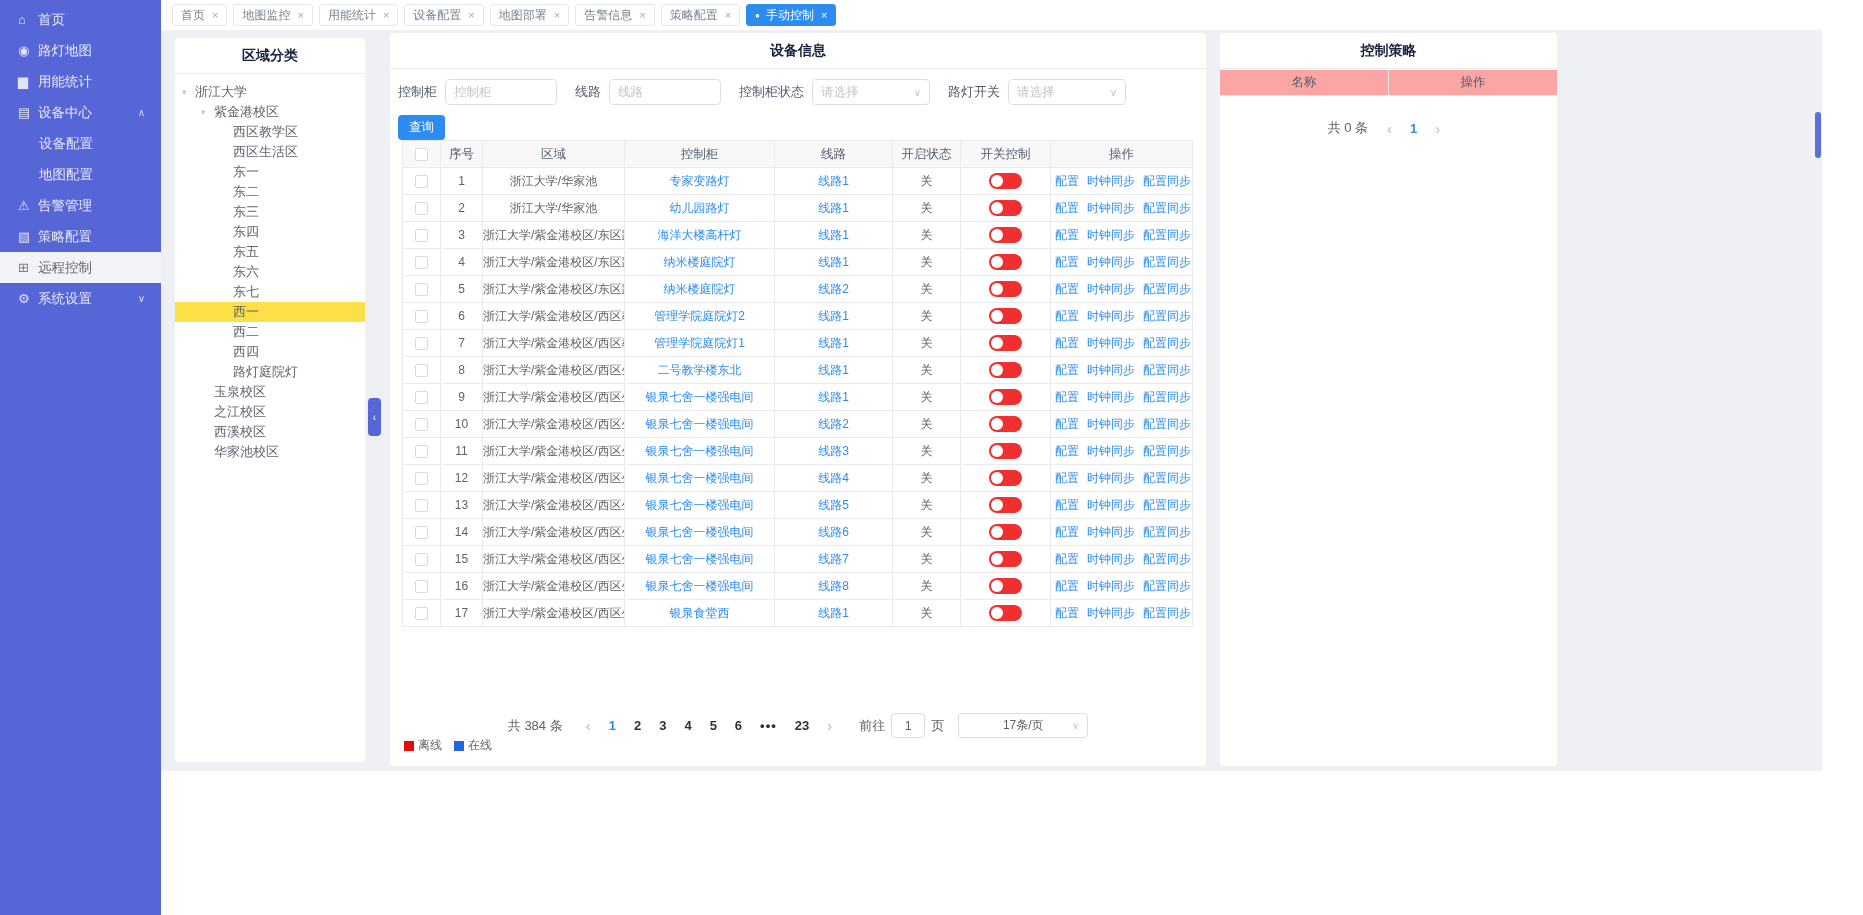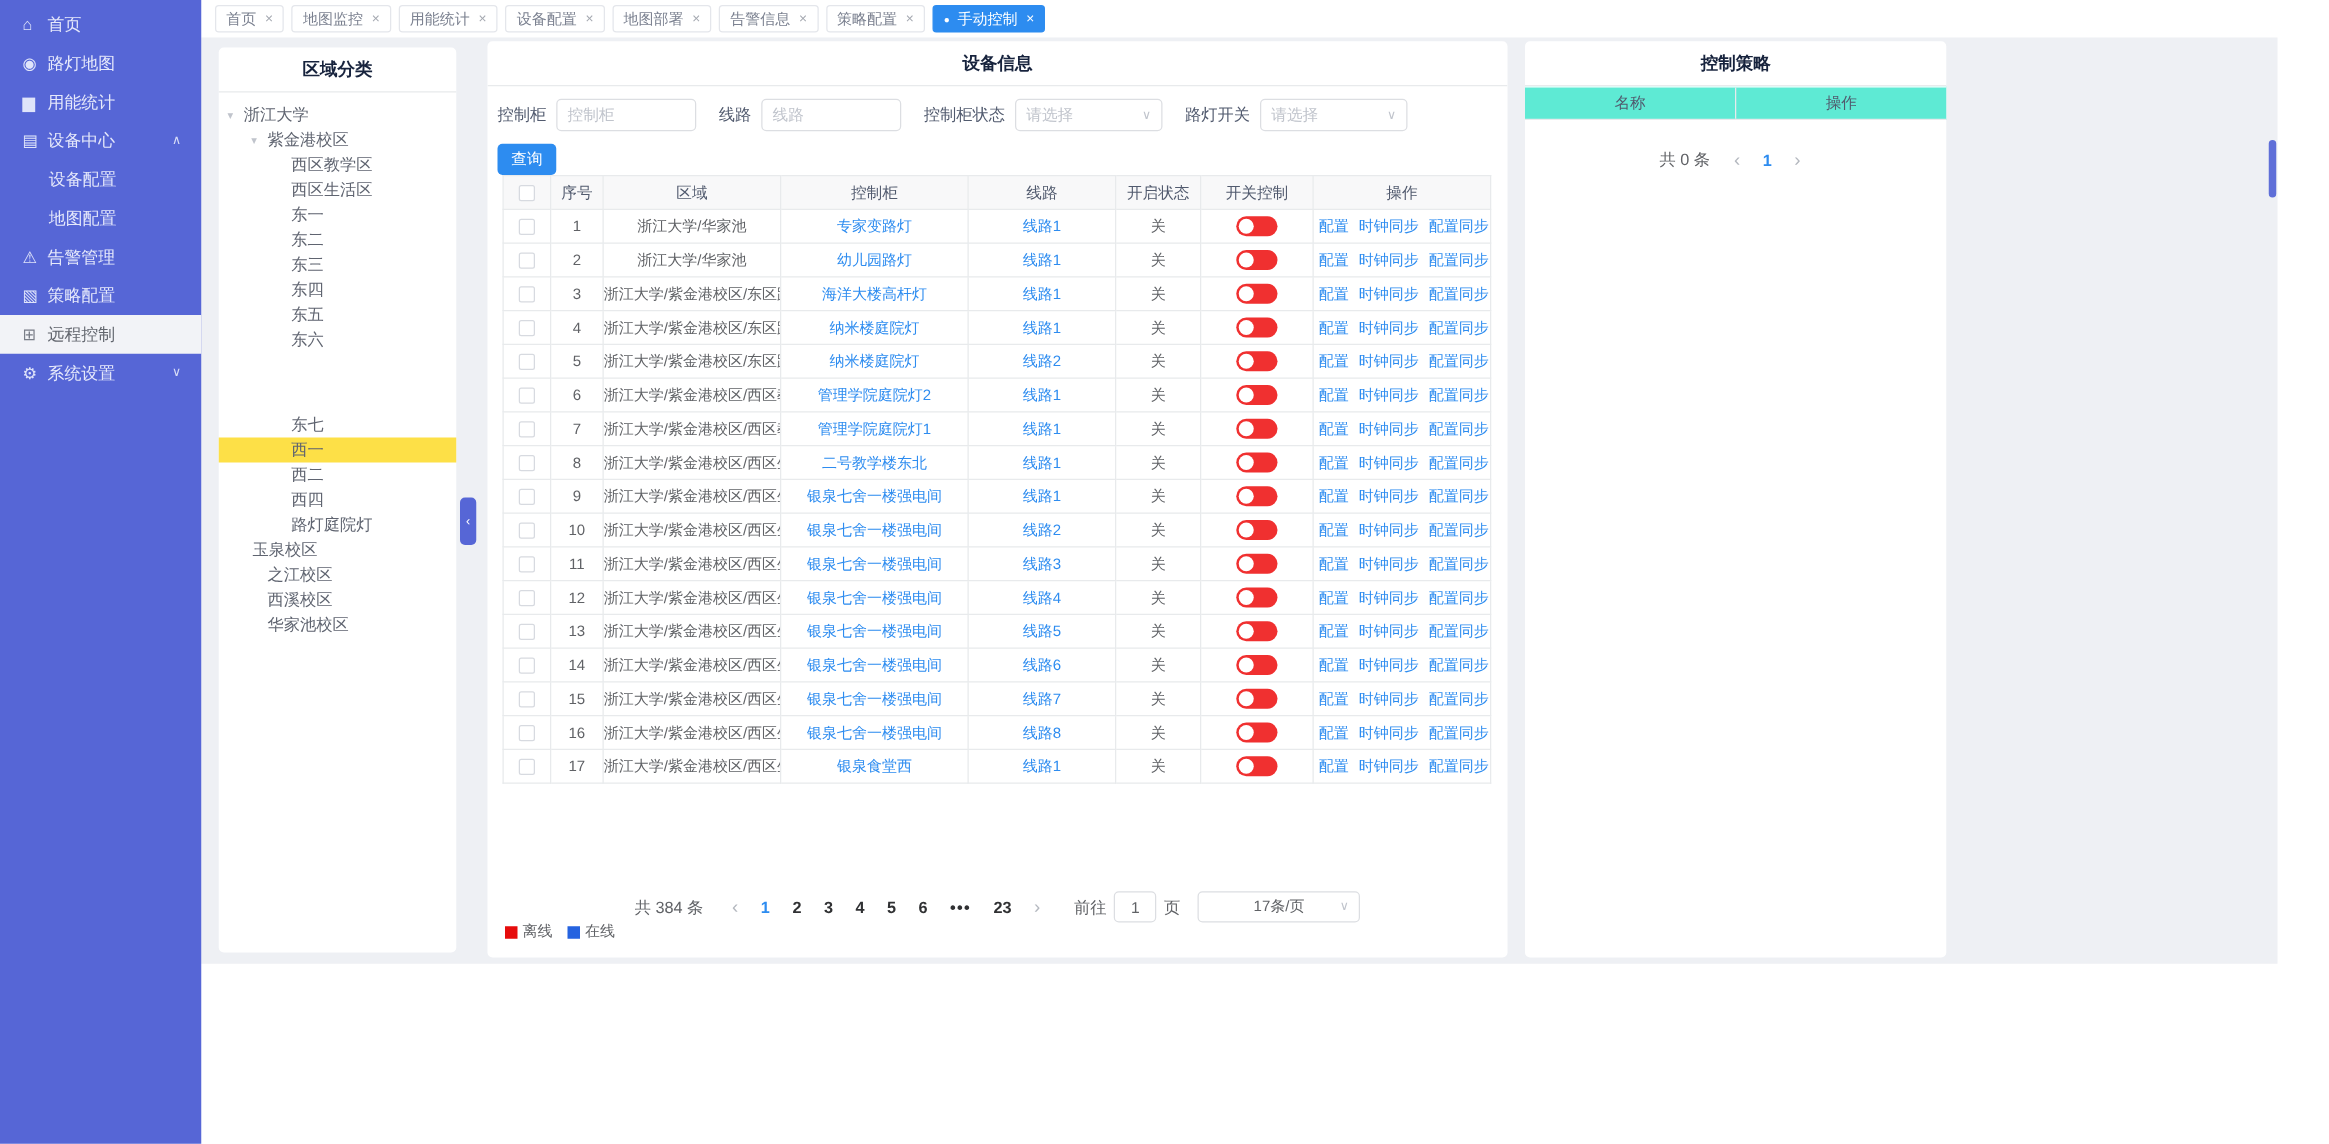--- a/index.html
+++ b/index.html
@@ -99,21 +99,21 @@
                  display:flex; align-items:center; justify-content:center; position:relative;
                  font-size:12px; color:#606266; cursor:pointer; background:#fff; }
   .size-select .sel-caret { position:absolute; right:8px; font-size:10px; color:#c0c4cc; }
 
   .legend { position:absolute; left:14px; top:704px; display:flex; align-items:center; gap:12px; }
   .legend-item { display:flex; align-items:center; gap:4px; font-size:12px; color:#606266; }
   .legend-swatch { width:10px; height:10px; display:inline-block; }
 
   
   .strategy-panel { left:1059px; top:3px; width:337px; height:733px; }
-  .strat-head { display:flex; height:27px; background:#5eead4; border-bottom:1px solid #e8eaec;
+  .strat-head { display:flex; height:27px; background:#fca5a5; border-bottom:1px solid #e8eaec;
                 border-top:1px solid #fff; }
   .strat-head .cell { flex:1; display:flex; align-items:center; justify-content:center;
                       font-size:12.5px; color:#515a6e; }
   .strat-head .cell:first-child { border-right:1px solid #e8eaec; }
   .strat-empty { height:37px; display:flex; align-items:center; justify-content:center;
                  font-size:12.5px; color:#909399; border-bottom:1px solid #e8eaec; }
   .strat-pager { display:flex; align-items:center; justify-content:center; margin-top:23px; }
   .strat-pager .total { font-size:13px; color:#606266; margin-right:10px; }
 </style>
 </head>
@@ -284,21 +284,21 @@
         <div class="tree-node" style="padding-left: 45px;">
           <span class="tree-caret"></span>
           <span class="tree-label">东五</span>
         </div>
 
         <div class="tree-node" style="padding-left: 45px;">
           <span class="tree-caret"></span>
           <span class="tree-label">东六</span>
         </div>
 
-        <div class="tree-node" style="padding-left: 45px; margin-top: 48px;">
+        <div class="tree-node" style="padding-left: 45px;">
           <span class="tree-caret"></span>
           <span class="tree-label">东七</span>
         </div>
 
         <div class="tree-node selected" style="padding-left: 45px;">
           <span class="tree-caret"></span>
           <span class="tree-label">西一</span>
         </div>
 
         <div class="tree-node" style="padding-left: 45px;">
@@ -309,21 +309,21 @@
         <div class="tree-node" style="padding-left: 45px;">
           <span class="tree-caret"></span>
           <span class="tree-label">西四</span>
         </div>
 
         <div class="tree-node" style="padding-left: 45px;">
           <span class="tree-caret"></span>
           <span class="tree-label">路灯庭院灯</span>
         </div>
 
-        <div class="tree-node" style="padding-left: 14px;">
+        <div class="tree-node" style="padding-left: 26px;">
           <span class="tree-caret"></span>
           <span class="tree-label">玉泉校区</span>
         </div>
 
         <div class="tree-node" style="padding-left: 26px;">
           <span class="tree-caret"></span>
           <span class="tree-label">之江校区</span>
         </div>
 
         <div class="tree-node" style="padding-left: 26px;">

